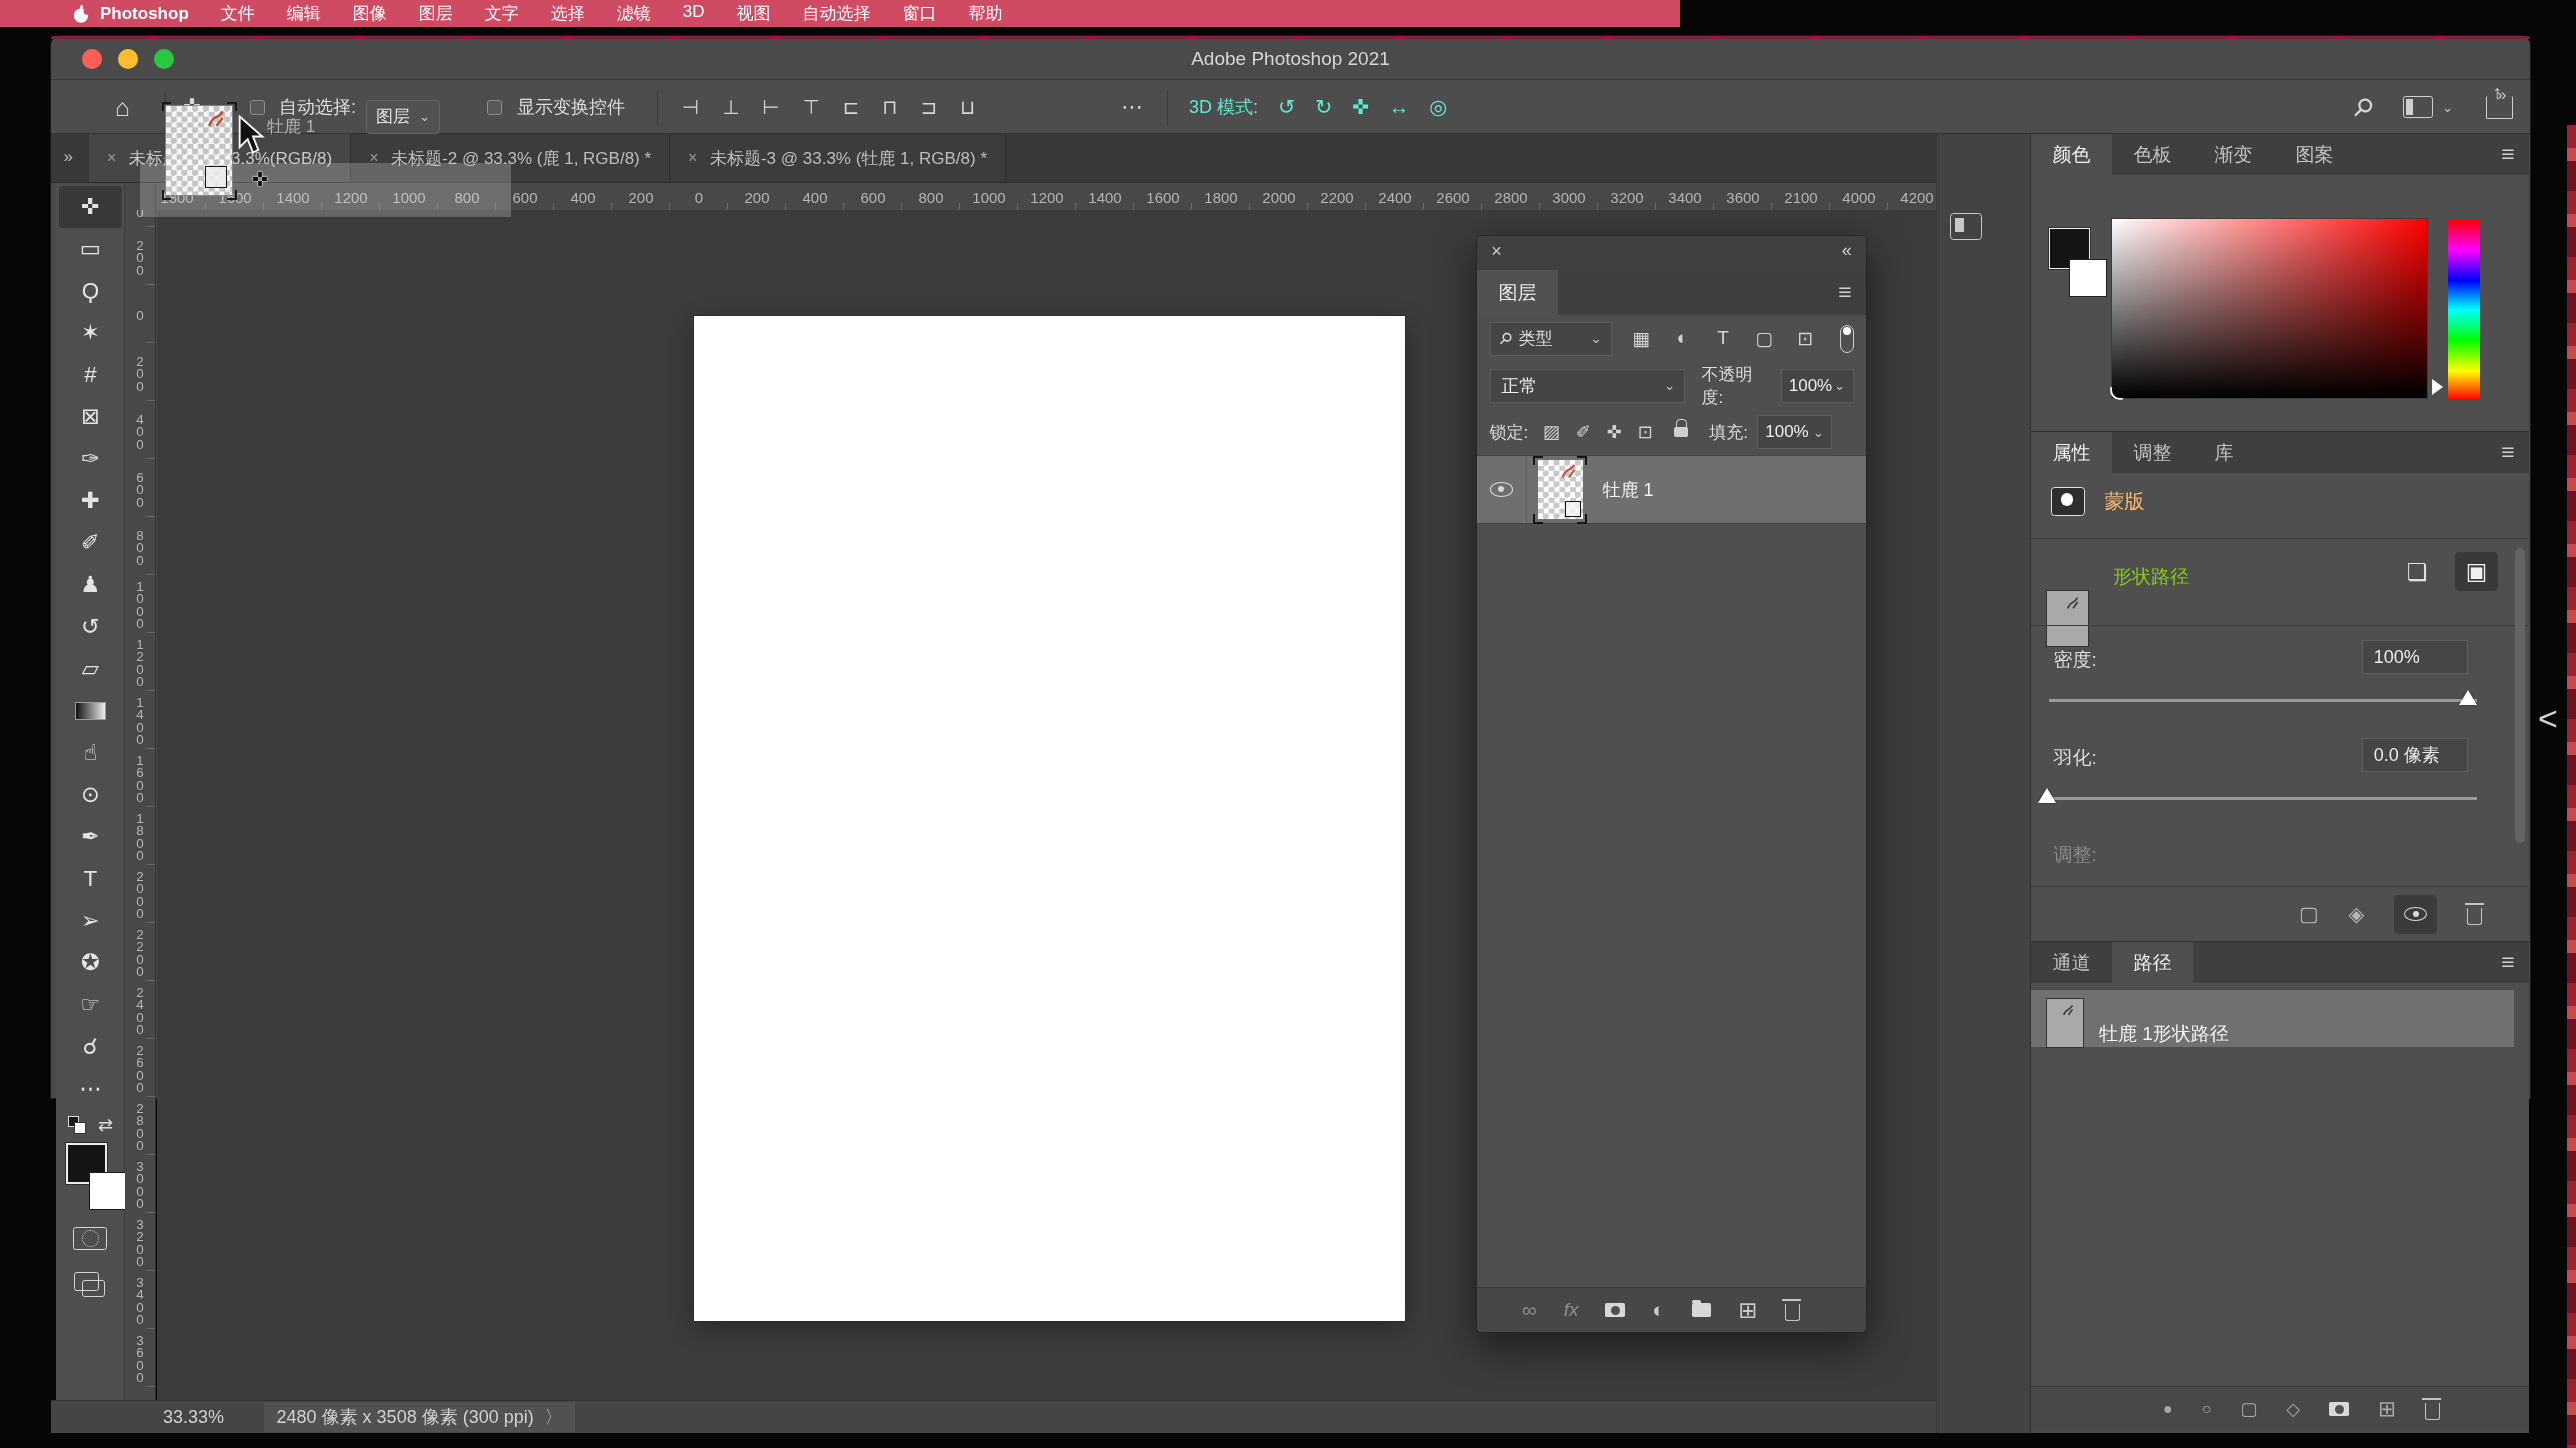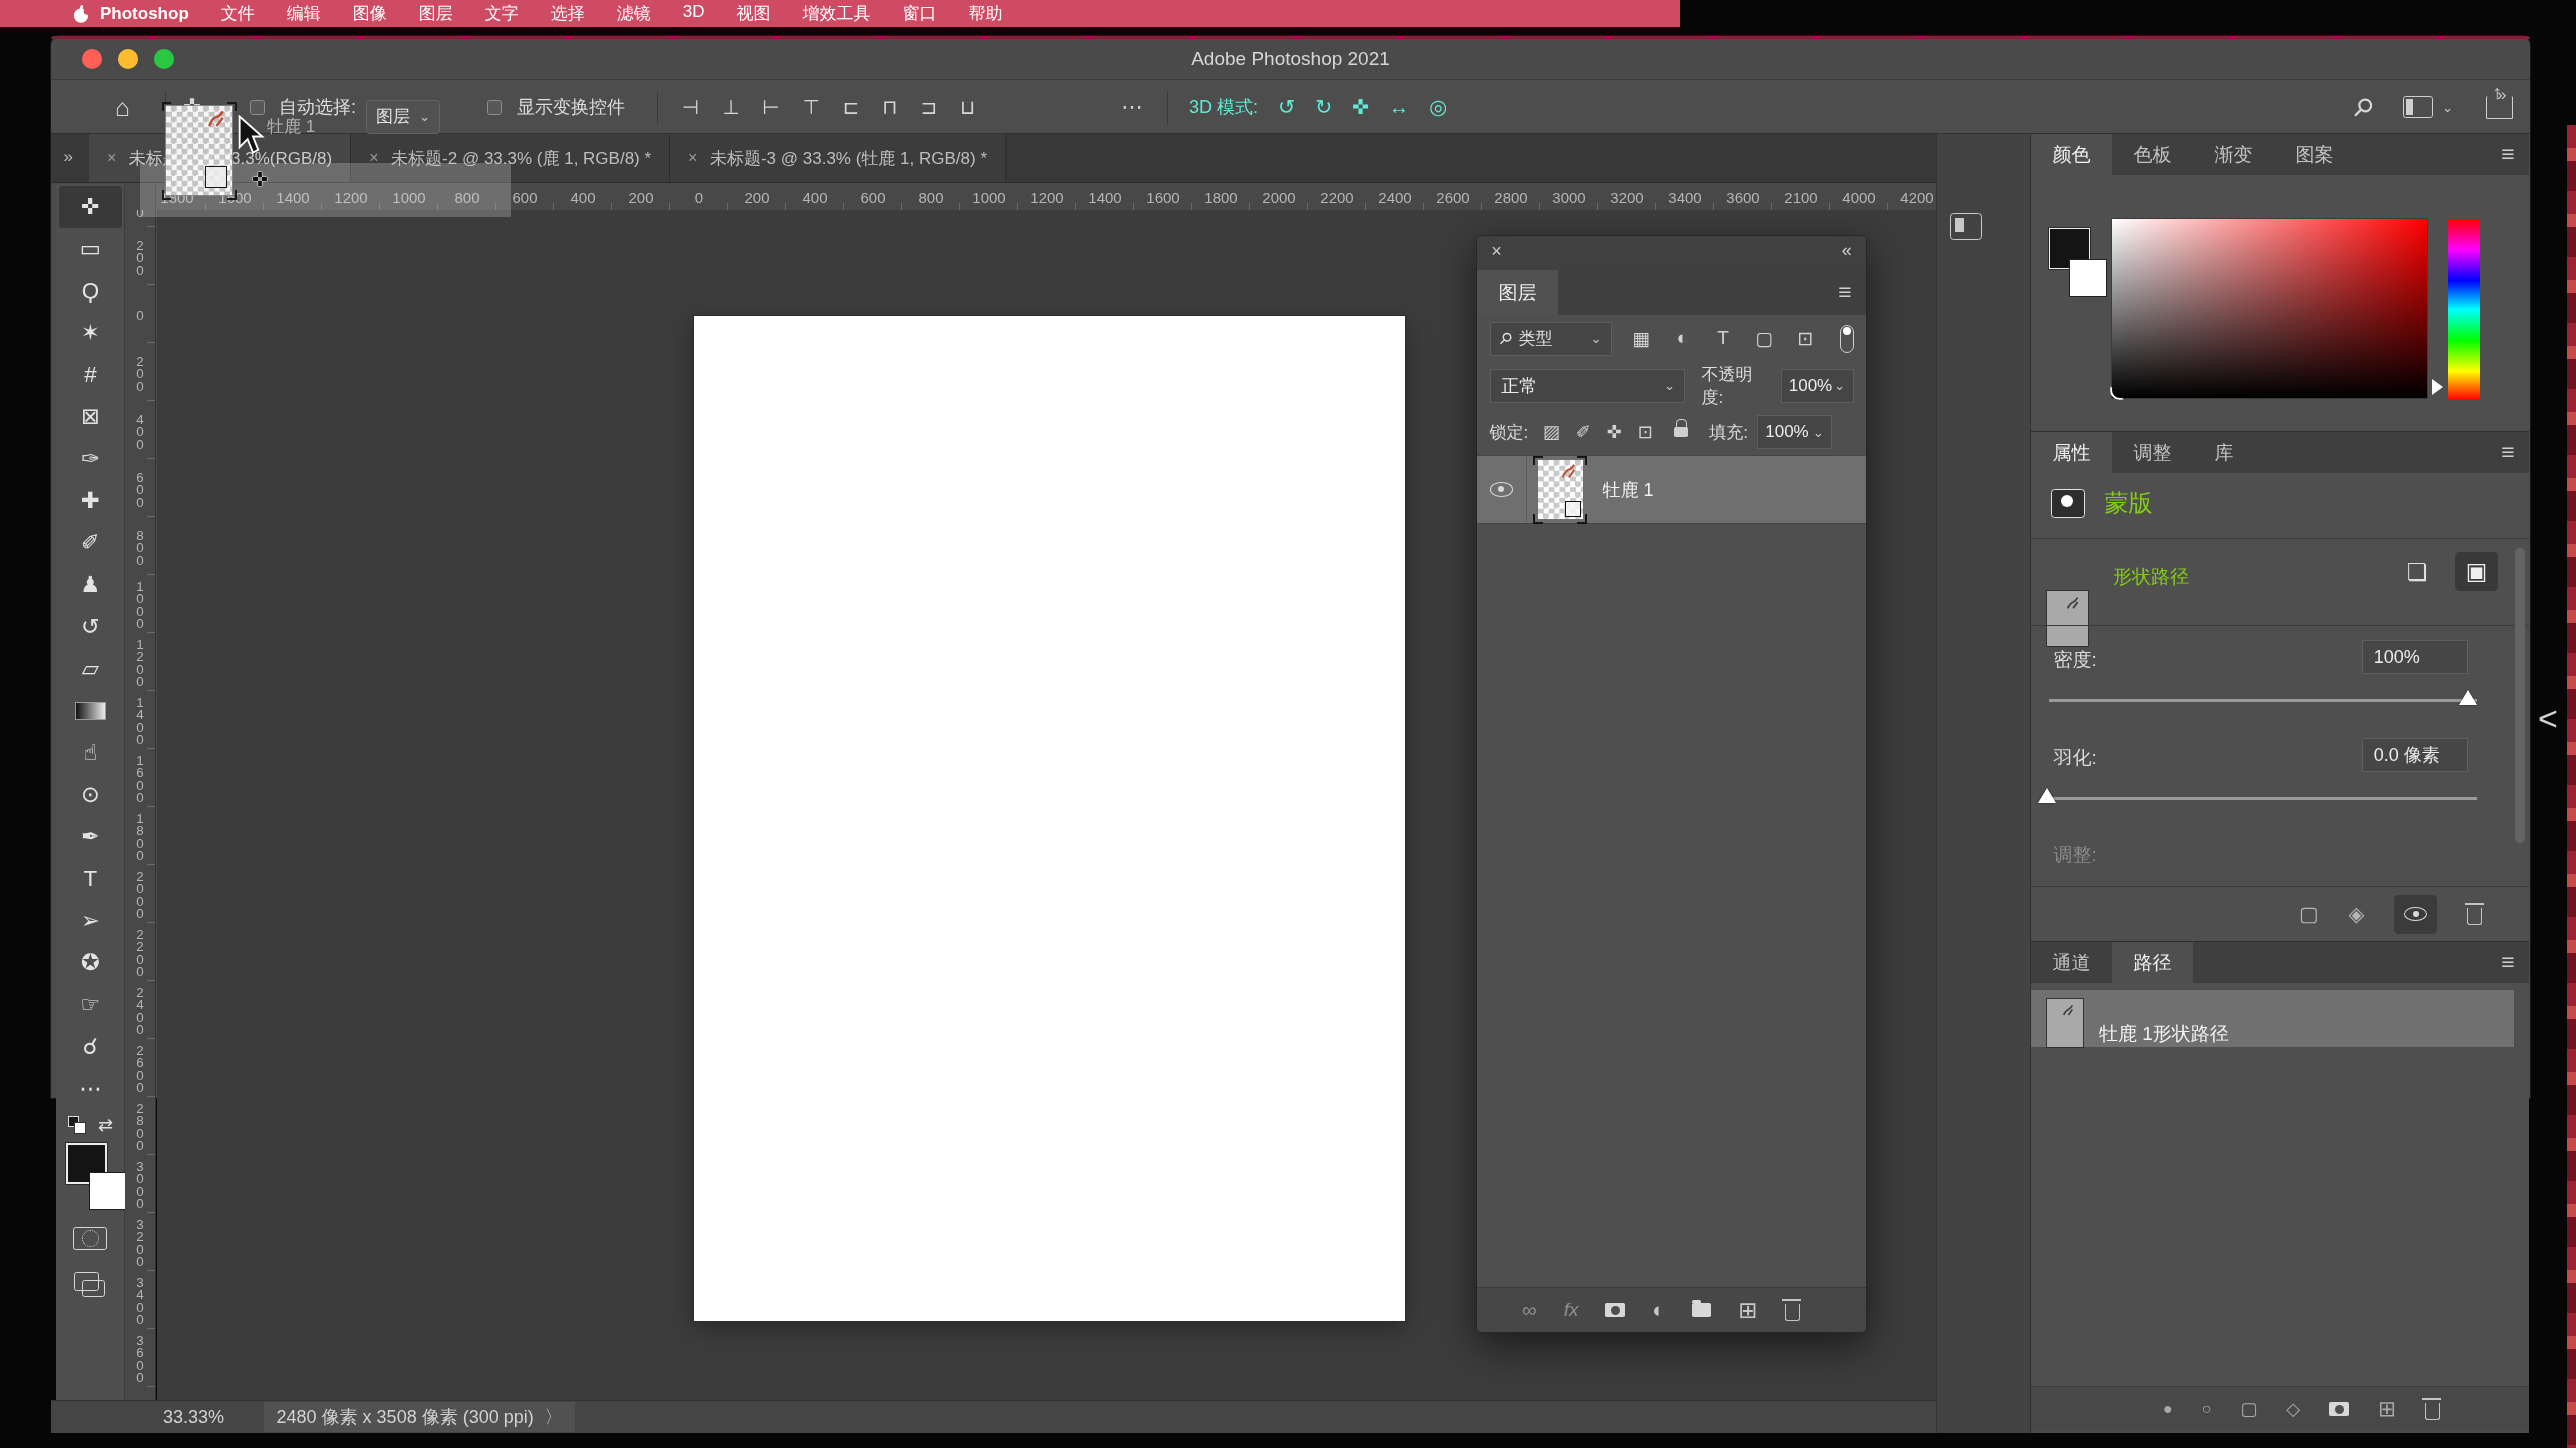--- a/index.html
+++ b/index.html
@@ -183,21 +183,21 @@
 
     <span class="mitem" data-name="menu-item">文件</span>
         <span class="mitem" data-name="menu-item">编辑</span>
         <span class="mitem" data-name="menu-item">图像</span>
         <span class="mitem" data-name="menu-item">图层</span>
         <span class="mitem" data-name="menu-item">文字</span>
         <span class="mitem" data-name="menu-item">选择</span>
         <span class="mitem" data-name="menu-item">滤镜</span>
         <span class="mitem" data-name="menu-item">3D</span>
         <span class="mitem" data-name="menu-item">视图</span>
-        <span class="mitem" data-name="menu-item">增效工具</span>
+        <span class="mitem" data-name="menu-item">自动选择</span>
         <span class="mitem" data-name="menu-item">窗口</span>
         <span class="mitem" data-name="menu-item">帮助</span>
       </div>
   </div>
 
   <div id="win" data-name="photoshop-window">
     <div class="redline" data-name="window-top-edge"></div>
 
     <div class="titlebar" data-name="title-bar">
       <span class="light" data-name="close-window-button" style="left:31px;background:#ff5f57"></span>
@@ -432,21 +432,21 @@
 
       <div class="grp" data-name="properties-panel" style="height:510px">
         <div class="ptabs">
           <span class="ptab active" data-name="tab-properties">属性</span>
           <span class="ptab" data-name="tab-adjustments">调整</span>
           <span class="ptab" data-name="tab-libraries">库</span>
           <span class="burger" data-name="panel-menu-icon">≡</span>
         </div>
         <div class="abs" style="left:19.7px;top:55px;display:flex;gap:19.7px;align-items:center">
           <span class="maskicon" data-name="mask-badge-icon"></span>
-          <span style="font-size:24px;color:#84cc16" data-name="mask-header">蒙版</span>
+          <span style="font-size:20px;color:#fdba74" data-name="mask-header">蒙版</span>
         </div>
         <div class="abs" style="left:0;top:106px;width:100%;height:0.9px;background:#3c3c3c"></div>
         <div class="abs thumbpath" style="left:16px;top:118px;width:41px;height:55px" data-name="shape-path-thumbnail">
           <svg class="sq1" width="19.7" height="16" viewBox="0 0 22 18">
               <path d="M3 15 C7 5 10 11 14 3 M9 15 l5 -7" stroke="#3c3c3c" fill="none" stroke-width="2"></path>
             </svg>
         </div>
         <span class="abs" style="left:82px;top:132px;font-size:19px;color:#84cc16" data-name="shape-path-label">形状路径</span>
         <span class="abs" style="left:376px;top:127px;font-size:23px;color:#e0e0e0" data-name="add-mask-icon">❏</span>
         <span class="abs" style="left:424px;top:120px;width:43px;height:39px;background:#393939;border-radius:4.5px;display:flex;align-items:center;justify-content:center;font-size:23px;color:#f0f0f0" data-name="vector-mask-icon">▣</span>

